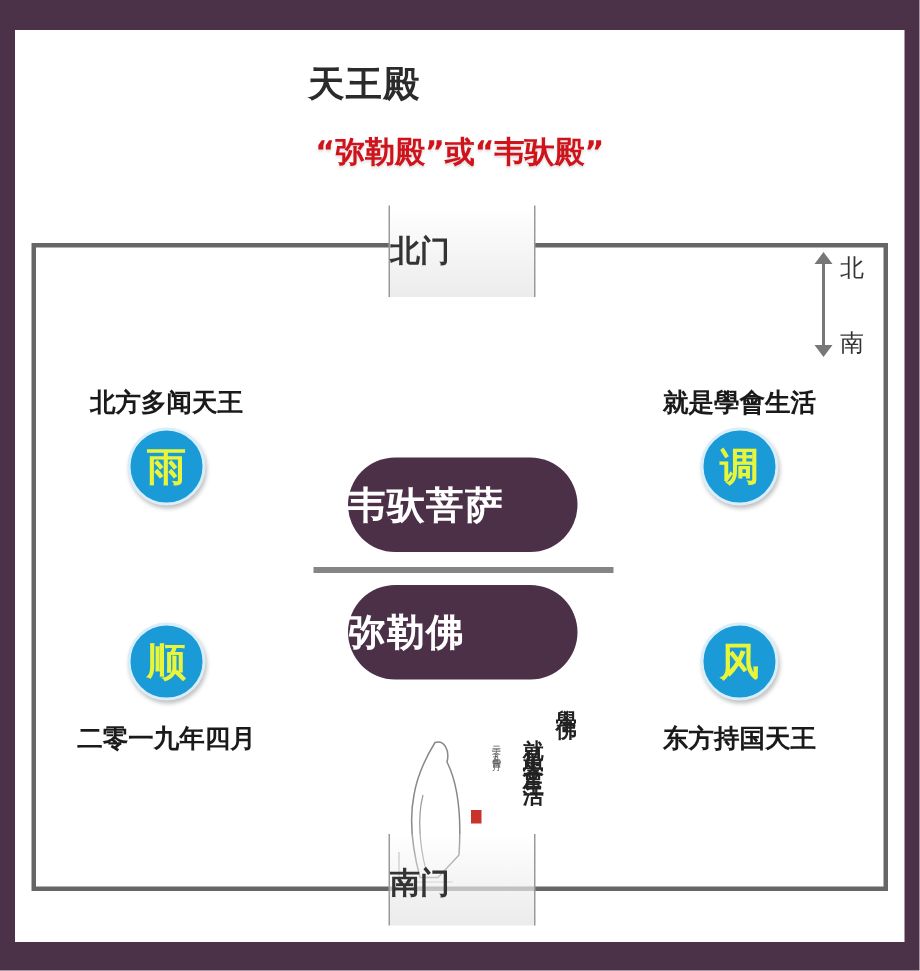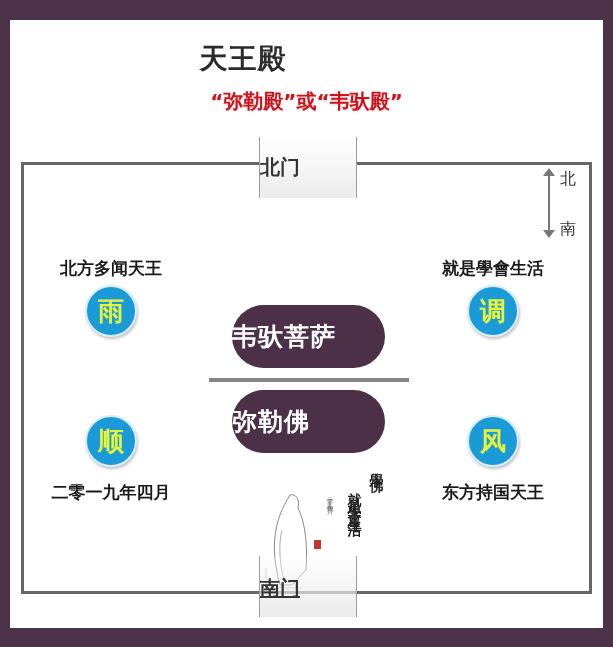--- a/index.html
+++ b/index.html
@@ -12,21 +12,21 @@
     .panel {
       position: absolute;
       left: 10px; top: 20px;
       width: 593px; height: 608px;
       background: #ffffff;
     }
     .title {
       position: absolute;
       left: 0; width: 486px; top: 40px;
       text-align: center;
-      font-size: 28px; font-weight: bold;
+      font-size: 24px; font-weight: bold;
       color: #2b2b2b;
       letter-spacing: 1px;
     }
     .subtitle {
       position: absolute;
       left: 0; width: 613px; top: 88px;
       text-align: center;
       font-size: 20px; font-weight: bold;
       color: #d0121b;
       text-shadow: 0 1px 2px rgba(0,0,0,0.15);
@@ -44,21 +44,21 @@
       border-left: 1px solid #9a9a9a;
       border-right: 1px solid #9a9a9a;
       display: flex; align-items: center; justify-content: flex-start;
       font-size: 20px; font-weight: bold; color: #333333;
     }
     .gate::before, .gate::after {
       content: ""; position: absolute; left: -1px; right: -1px; height: 0;
     }
     .gate-north { left: 259px; top: 137px; }
     .gate-south { left: 259px; top: 556px; background: linear-gradient(rgba(255,255,255,0.2), #ebebeb); }
-    .gate-south .label { margin-top: 4px; text-decoration: underline; }
+    .gate-south .label { margin-top: 4px; }
     .compass {
       position: absolute; left: 538px; top: 166px; width: 50px; height: 76px;
     }
     .compass .line {
       position: absolute; left: 10px; top: 8px; width: 2px; height: 60px; background: #777;
     }
     .compass .arrow-up {
       position: absolute; left: 5px; top: 2px; width: 0; height: 0;
       border-left: 6px solid transparent; border-right: 6px solid transparent;
       border-bottom: 8px solid #777;

